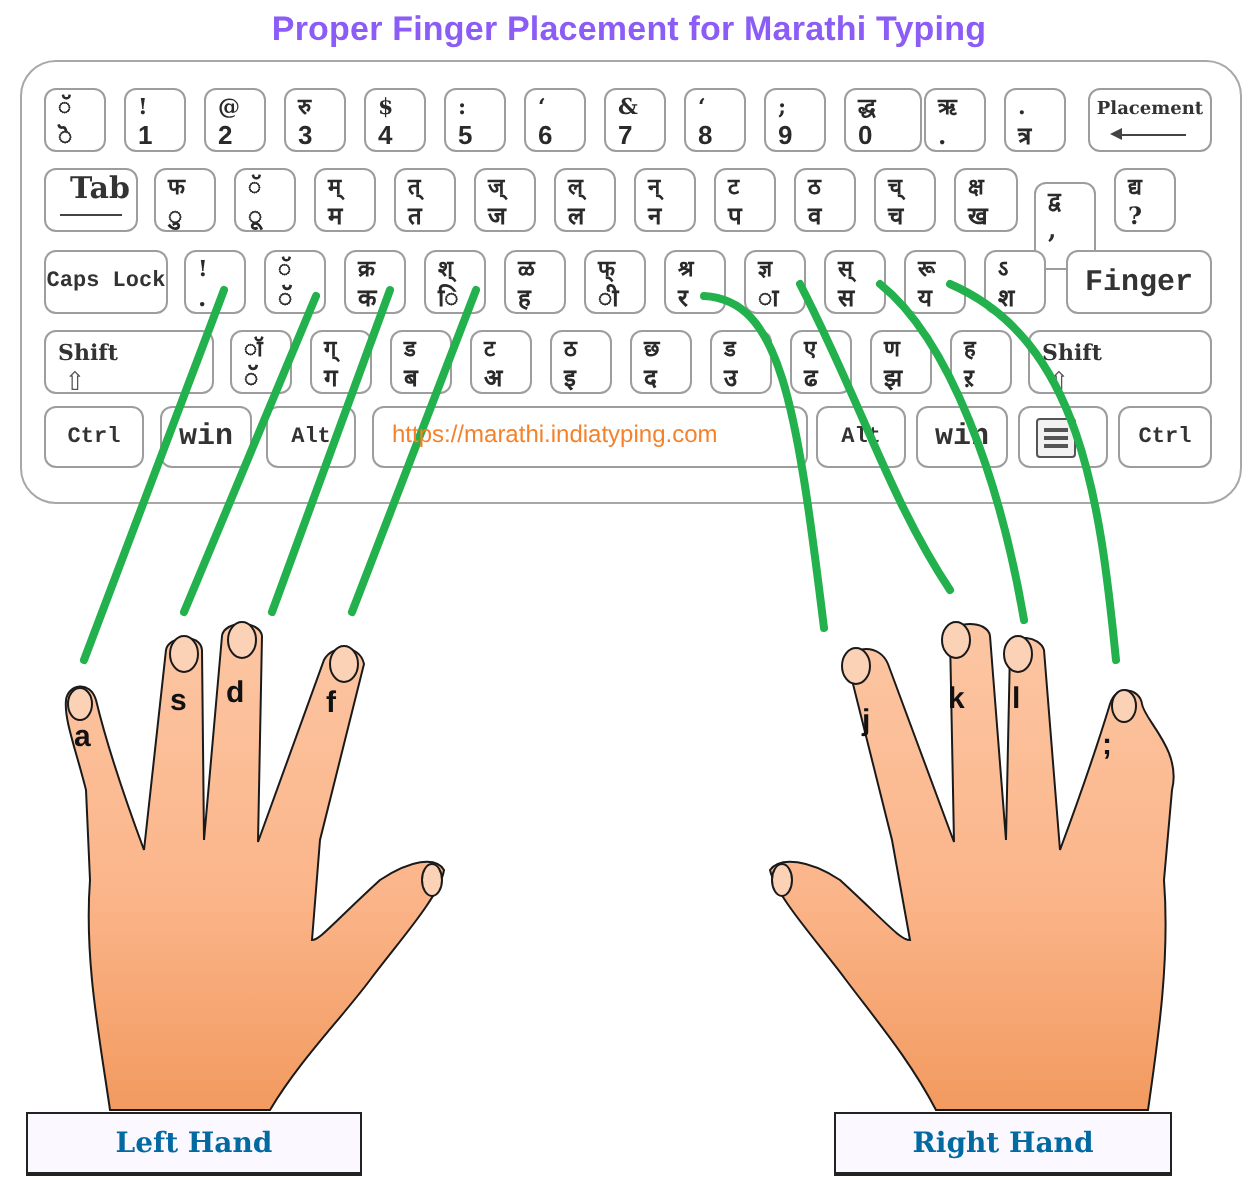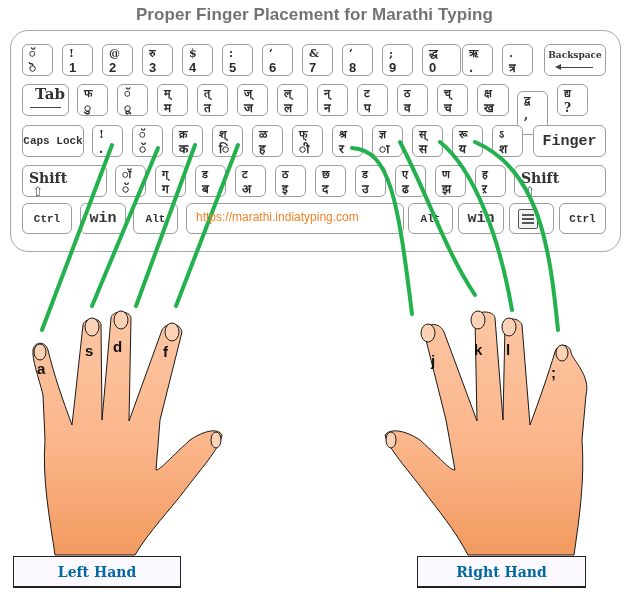--- a/index.html
+++ b/index.html
@@ -2,41 +2,41 @@
 <html><head>
 <meta charset="utf-8">
 <style>
   * { box-sizing: border-box; margin: 0; padding: 0; }
   html, body { width: 629px; height: 594px; background: #ffffff; overflow: hidden; }
   body { position: relative; font-family: "DejaVu Sans", sans-serif; }
 
   .title {
     position: absolute; left: 0; top: 5px; width: 629px; text-align: center;
     font-family: "Liberation Sans", sans-serif; font-weight: bold; font-size: 17px;
-    color: #737373; letter-spacing: 0.1px;
+    color: #8b5cf6; letter-spacing: 0.1px;
   }
 
   .kbd-frame {
     position: absolute; left: 10px; top: 30px; width: 611px; height: 222px;
     border: 1.5px solid #a8a8a8; border-radius: 18px; background: #fff;
   }
 
   .key {
     position: absolute; border: 1.3px solid #9d9d9d; border-radius: 6px; background: #fff;
     font-family: "DejaVu Serif", serif; color: #2a2a2a;
   }
   .key .top { position: absolute; left: 6px; top: 2px; font-size: 11px; font-weight: bold; line-height: 13px; }
   .key .bot { position: absolute; left: 6px; top: 16px; font-size: 12px; font-weight: bold; line-height: 14px; }
   .key .num { font-family: "Liberation Sans", sans-serif; font-size: 13px; }
   .key .label {
     position: absolute; left: 0; right: 0; top: 0; bottom: 0; display: flex; align-items: center; justify-content: center;
     font-family: Liberation Mono, monospace; font-weight: bold; color: #333; font-size: 11px;
   }
   .key .label.big { font-size: 15px; }
-  .key .shift-lbl { position: absolute; left: 6px; top: 4px; font-size: 14px; font-weight: bold; font-family: "DejaVu Serif", serif; color: #333;}
+  .key .shift-lbl { position: absolute; left: 6px; top: 4px; font-size: 11px; font-weight: bold; font-family: "DejaVu Serif", serif; color: #333;}
   .key .shift-arrow { position: absolute; left: 9px; top: 18px; font-size: 13px; color: #555; }
   .key .tab-lbl { position: absolute; left: 12px; top: 0px; font-size: 15px; font-weight: bold; font-family: "DejaVu Serif", serif; color:#333; }
   .key .tab-line { position: absolute; left: 7px; right: 7px; top: 22px; border-top: 1.3px solid #444; }
   .key .bs-lbl { position: absolute; left: 0; right: 0; top: 5px; text-align: center; font-size: 9px; font-weight: bold; font-family: "DejaVu Serif", serif; color:#333;}
   .key .bs-line { position: absolute; left: 12px; right: 12px; top: 22px; border-top: 1.3px solid #444; }
   .key .bs-line::before { content: ""; position: absolute; left: -2px; top: -4px; border-right: 6px solid #444; border-top: 3px solid transparent; border-bottom: 3px solid transparent; }
 
   .url-text {
     position: absolute; left: 196px; top: 210px; font-family: "Liberation Sans", sans-serif;
     font-size: 12px; color: #f5822a;
@@ -111,21 +111,21 @@
     </div>
     <div class="key" style="left: 462px; top: 44px; width: 31px; height: 32px;">
       <span class="top">ऋ</span>
       <span class="bot">.</span>
     </div>
     <div class="key" style="left: 502px; top: 44px; width: 31px; height: 32px;">
       <span class="top">.</span>
       <span class="bot">त्र</span>
     </div>
     <div class="key" style="left: 544px; top: 44px; width: 62px; height: 32px;">
-      <span class="bs-lbl">Backspace</span>
+      <span class="bs-lbl">Placement</span>
       <span class="bs-line"></span>
     </div>
     <div class="key" style="left: 22px; top: 84px; width: 47px; height: 32px; text-align: right;">
       <span class="tab-lbl">Tab</span>
       <span class="tab-line"></span>
     </div>
     <div class="key" style="left: 77px; top: 84px; width: 31px; height: 32px;">
       <span class="top">फ</span>
       <span class="bot">ु</span>
     </div>

